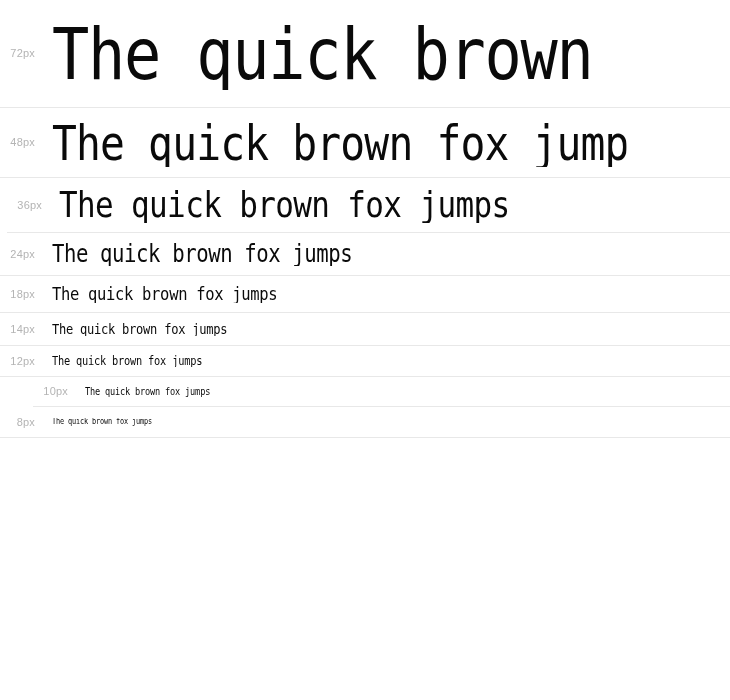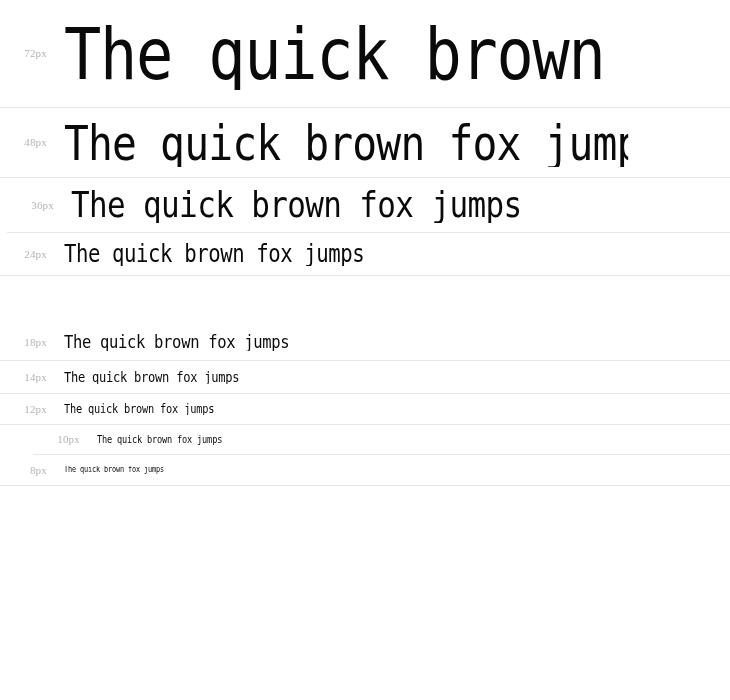--- a/index.html
+++ b/index.html
@@ -34,26 +34,25 @@
     padding-right: 10px;
     overflow: hidden;
     white-space: nowrap;
   }
 
   .size-label {
     flex: 0 0 auto;
     width: 35px;
     text-align: right;
     color: #b4b4b4;
-    font-family: Liberation Serif, serif;
+    font-family: Liberation Sans, sans-serif;
     font-size: 11px;
     line-height: 1;
     letter-spacing: 0.2px;
     user-select: none;
-    padding-left: 12px;
   }
 
   .sample-text {
     flex: 1 1 auto;
     margin-left: 17px;
     color: #0a0a0a;
     white-space: nowrap;
     overflow: hidden;
     font-family: "DejaVu Sans Mono", "Liberation Mono", monospace;
     font-weight: 400;
@@ -69,21 +68,21 @@
 
   .row-48 { height: 70px; align-items: center; }
   .row-48 .sample-text { font-size: 48px; }
 
   .row-36 { height: 55px; margin-left: 7px; }
   .row-36 .sample-text { font-size: 36px; }
 
   .row-24 { height: 43px; }
   .row-24 .sample-text { font-size: 24px; }
 
-  .row-18 { height: 37px; margin-top: 48px; }
+  .row-18 { height: 37px; }
   .row-18 .sample-text { font-size: 18px; }
 
   .row-14 { height: 33px; }
   .row-14 .sample-text { font-size: 14px; }
 
   .row-12 { height: 31px; }
   .row-12 .sample-text { font-size: 12px; }
 
   .row-10 { height: 30px; margin-left: 33px; }
   .row-10 .sample-text { font-size: 10px; }

